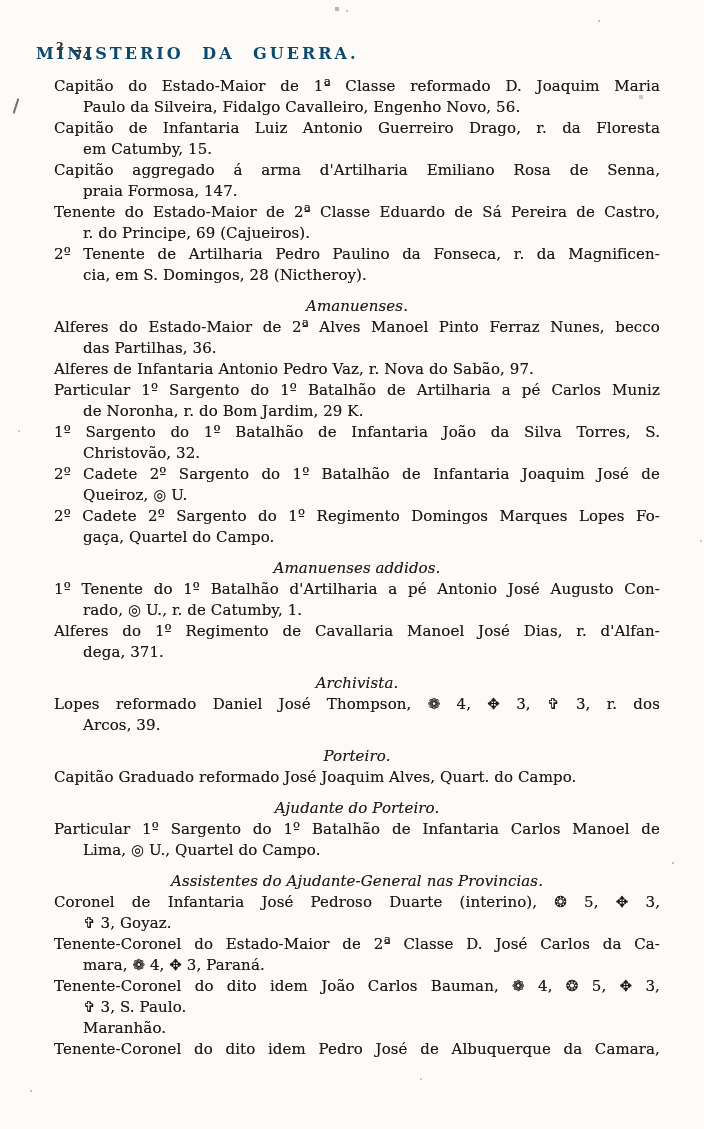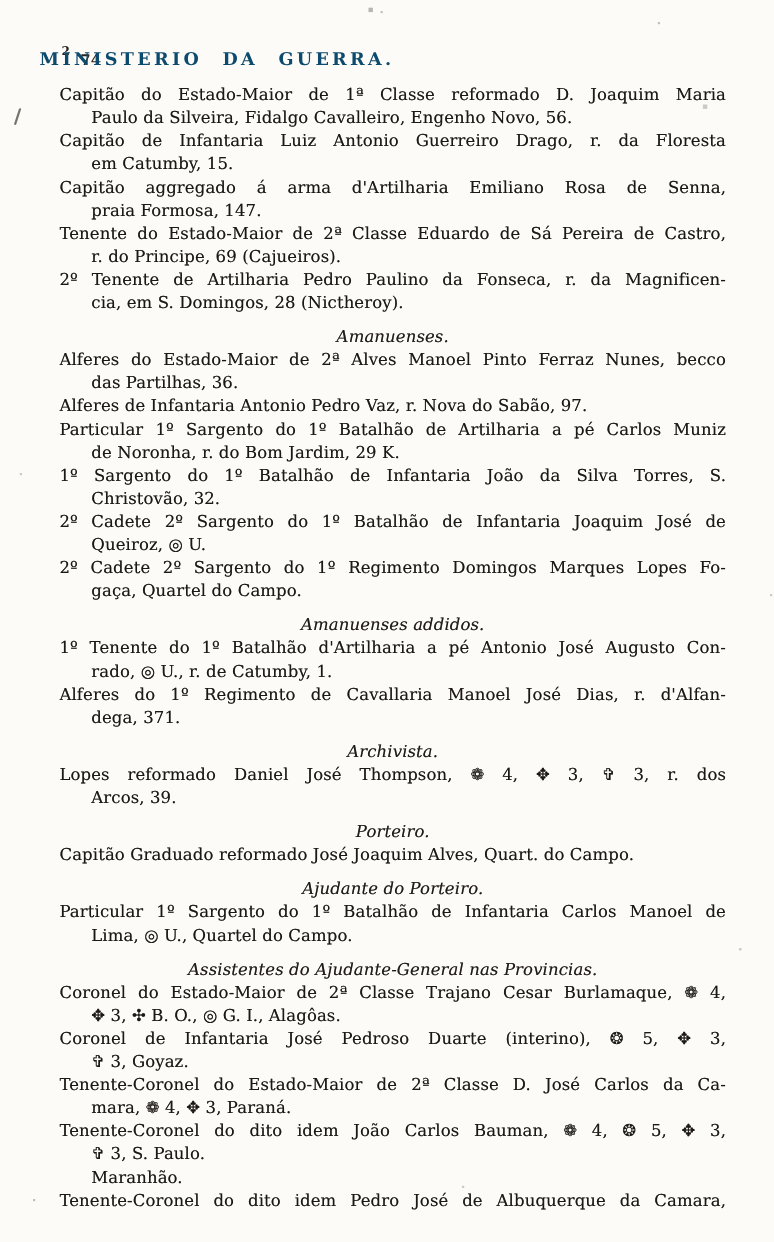--- a/index.html
+++ b/index.html
@@ -138,24 +138,20 @@
       <div class="entry">
         <div class="line">Capitão Graduado reformado José Joaquim Alves, Quart. do Campo.</div>
       </div>
       <div class="heading">Ajudante do Porteiro.</div>
       <div class="entry">
         <div class="line stretch">Particular 1º Sargento do 1º Batalhão de Infantaria  Carlos Manoel de</div>
         <div class="line indent">Lima, ◎ U., Quartel do Campo.</div>
       </div>
       <div class="heading">Assistentes do Ajudante-General nas Provincias.</div>
       <div class="entry">
-        <div class="line stretch">Coronel do Estado-Maior de 2ª Classe Trajano Cesar Burlamaque, ❁ 4,</div>
-        <div class="line indent">✥ 3, ✣ B. O., ◎ G. I., Alagôas.</div>
-      </div>
-      <div class="entry">
         <div class="line stretch">Coronel de Infantaria José Pedroso Duarte (interino), ❂ 5, ✥ 3,</div>
         <div class="line indent">✞ 3, Goyaz.</div>
       </div>
       <div class="entry">
         <div class="line stretch">Tenente-Coronel do Estado-Maior de 2ª Classe D. José Carlos da Ca-</div>
         <div class="line indent">mara, ❁ 4, ✥ 3, Paraná.</div>
       </div>
       <div class="entry">
         <div class="line stretch">Tenente-Coronel do dito idem João Carlos Bauman, ❁ 4, ❂ 5, ✥ 3,</div>
         <div class="line indent">✞ 3, S. Paulo.</div>

